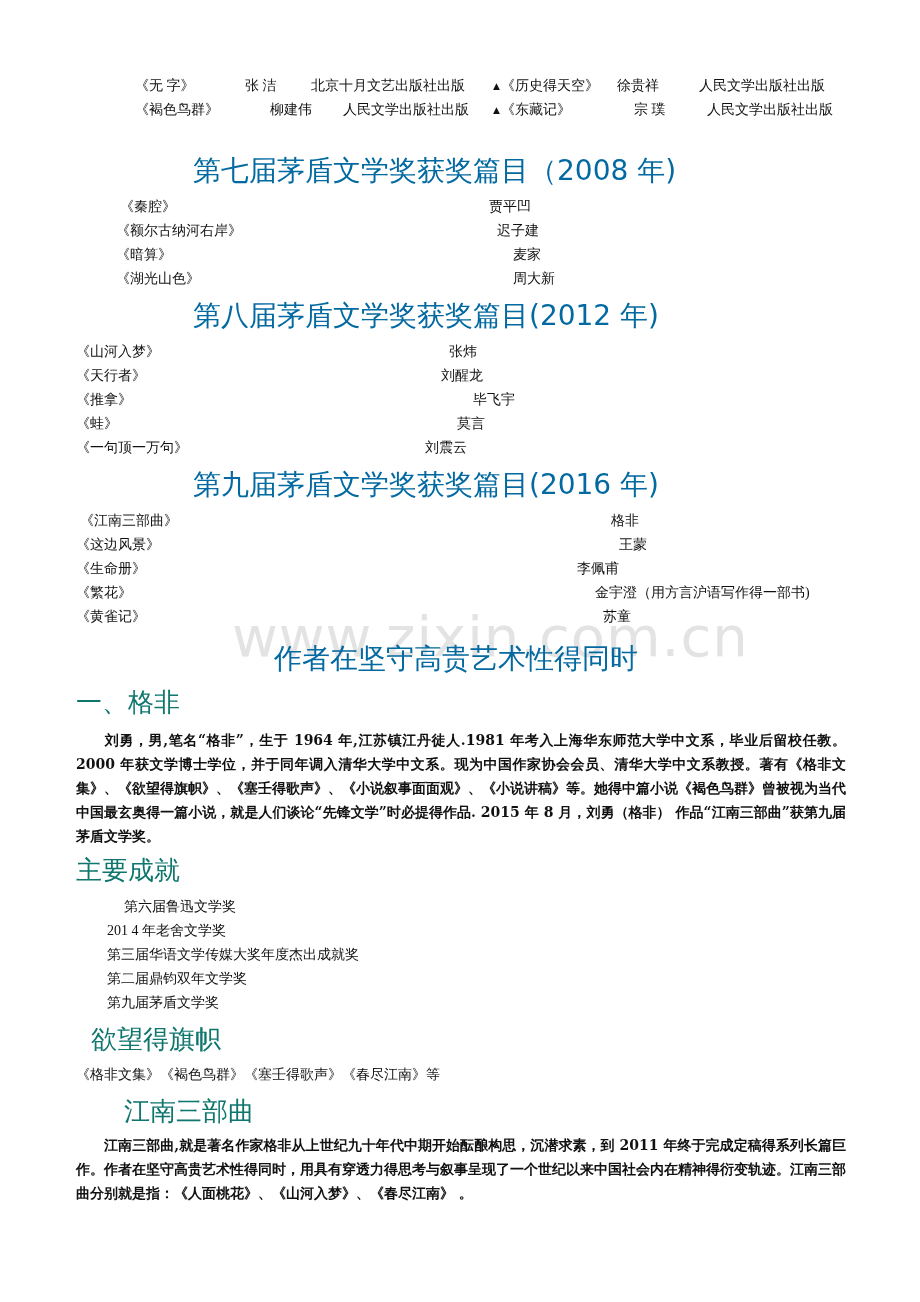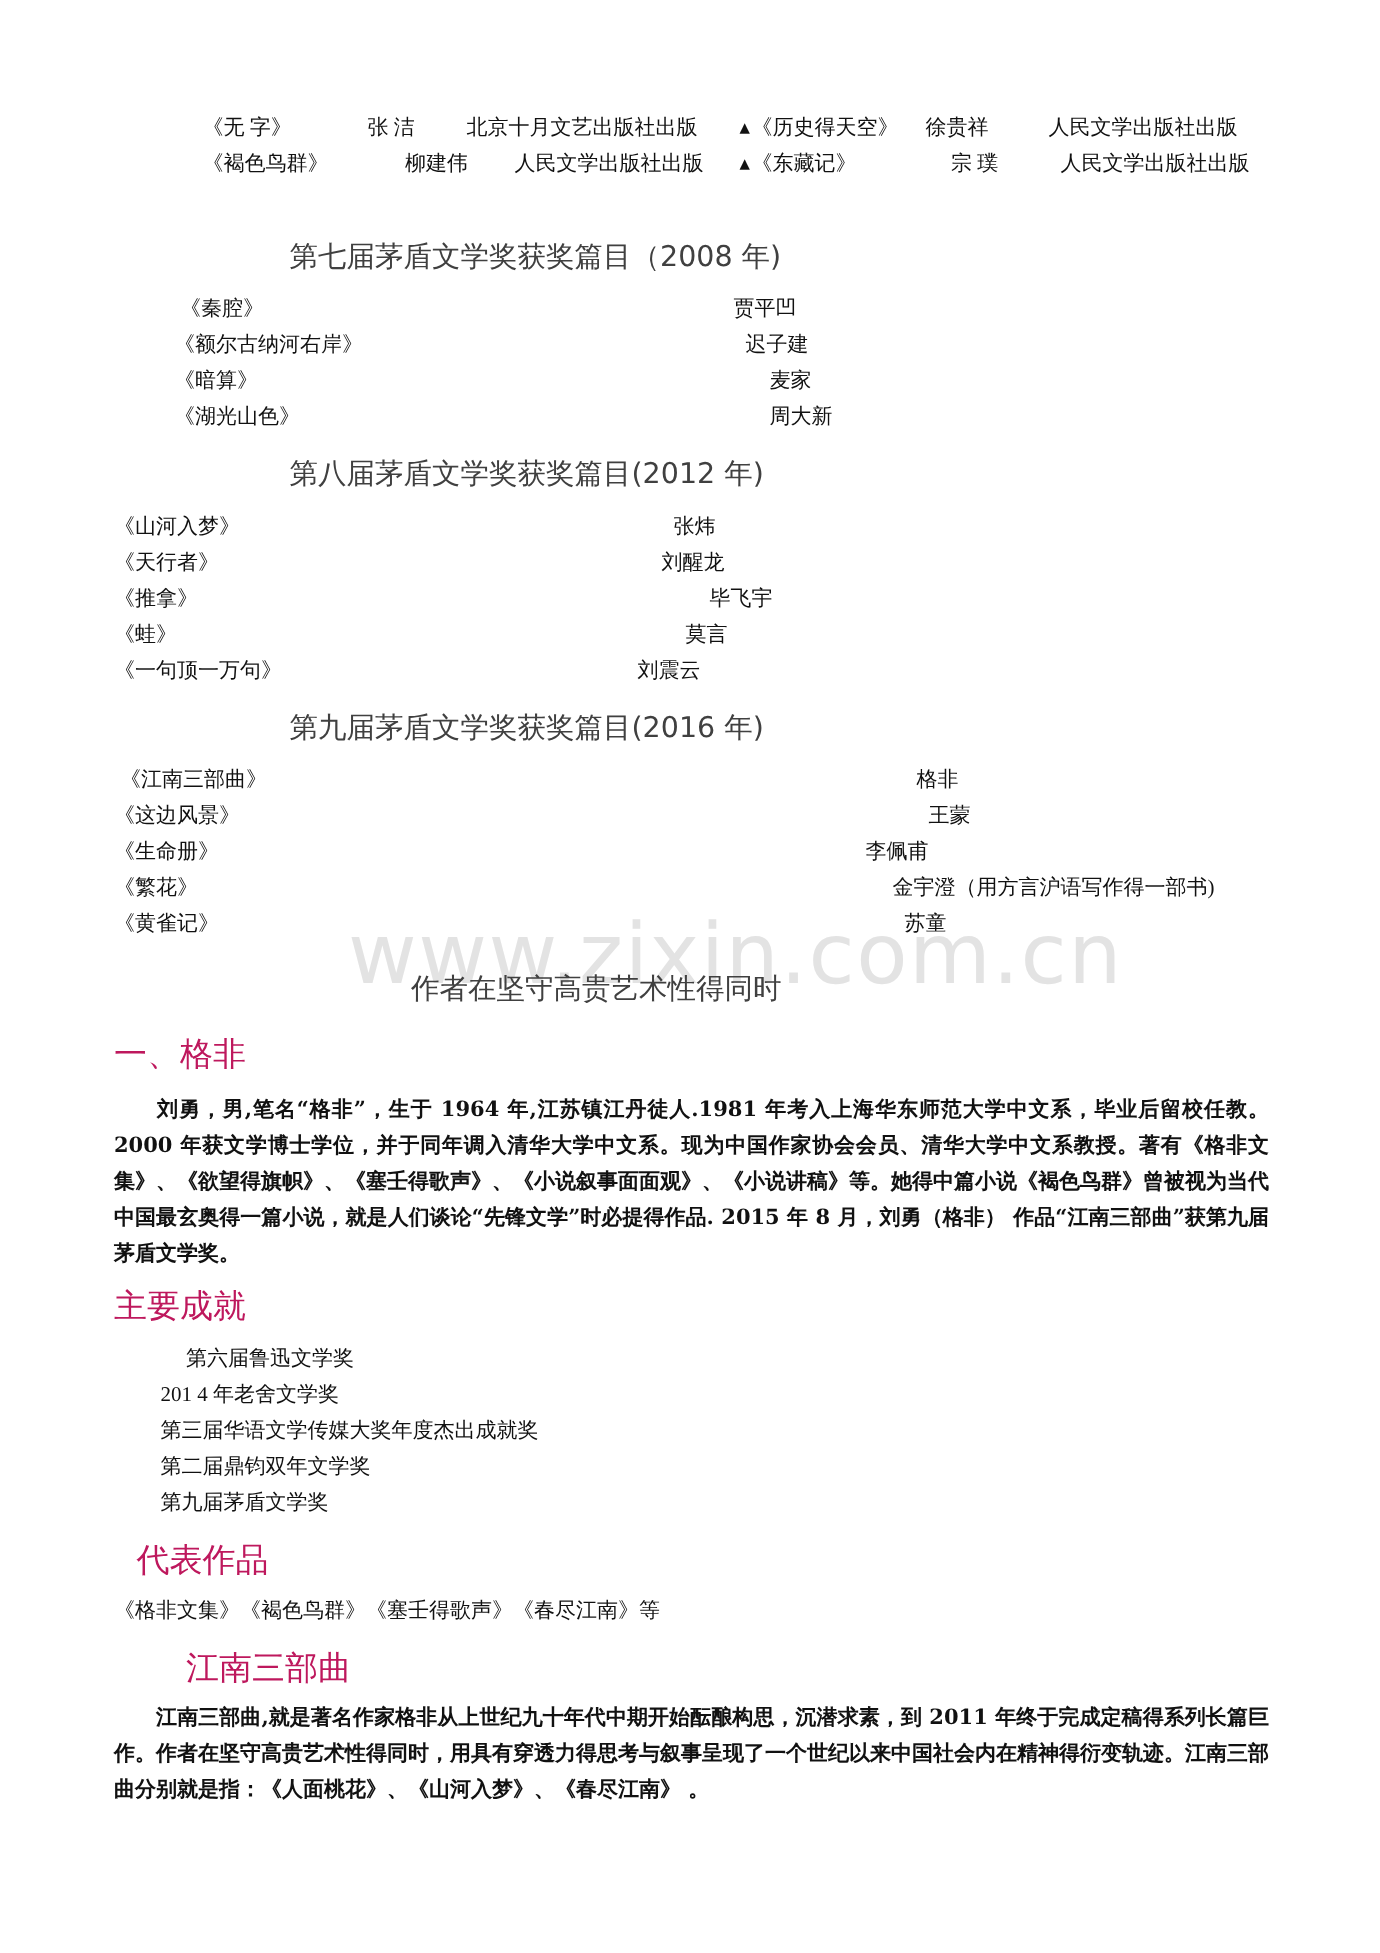--- a/index.html
+++ b/index.html
@@ -1,21 +1,21 @@
 <!DOCTYPE html>
 <html><head>
   <meta charset="utf-8">
   <style>
     html, body { margin: 0; padding: 0; background: #ffffff; }
     body { width: 920px; height: 1302px; position: relative; overflow: hidden;
       font-family: "DejaVu Serif", "Liberation Serif", serif; color: #111; }
     .abs { position: absolute; white-space: nowrap; }
     .serif14 { font-size: 14px; font-family: Liberation Serif, serif; line-height: 18px; }
-    .h-big { font-family: "DejaVu Sans", "Liberation Sans", sans-serif; font-size: 19px; color: #404040; line-height: 28px; }
-    .h-sec { font-family: Liberation Serif, serif; font-size: 22px; color: #be185d; line-height: 28px; }
+    .h-big { font-family: "DejaVu Sans", "Liberation Sans", sans-serif; font-size: 28px; color: #0369a1; line-height: 28px; }
+    .h-sec { font-family: Liberation Serif, serif; font-size: 26px; color: #0f766e; line-height: 28px; }
     .para { position: absolute; left: 76px; width: 770px; font-size: 14px; line-height: 24px;
       font-family: "DejaVu Serif", "Liberation Serif", serif; text-align: justify; font-weight: bold; }
     .para .indent { display: inline-block; width: 28px; }
     .watermark { position: absolute; left: 232px; top: 604px; font-family: "DejaVu Sans", "Liberation Sans", sans-serif;
       font-size: 56px; color: #e3e3e3; letter-spacing: 1px; z-index: 0; white-space: nowrap; }
     .content { position: relative; z-index: 1; }
     .mark { font-size: 9px; vertical-align: middle; }
   </style>
 </head>
 <body>
@@ -90,19 +90,19 @@
 
     <div class="abs h-sec" style="left:76px;top:857px">主要成就</div>
     <div>
       <span class="abs serif14" style="left:124px;top:898px">第六届鲁迅文学奖</span>
       <span class="abs serif14" style="left:107px;top:922px">201 4 年老舍文学奖</span>
       <span class="abs serif14" style="left:107px;top:946px">第三届华语文学传媒大奖年度杰出成就奖</span>
       <span class="abs serif14" style="left:107px;top:970px">第二届鼎钧双年文学奖</span>
       <span class="abs serif14" style="left:107px;top:994px">第九届茅盾文学奖</span>
     </div>
 
-    <div class="abs h-sec" style="left:91px;top:1026px">代表作品</div>
+    <div class="abs h-sec" style="left:91px;top:1026px">欲望得旗帜</div>
     <span class="abs serif14" style="left:76px;top:1066px">《格非文集》《褐色鸟群》《塞壬得歌声》《春尽江南》等</span>
 
     <div class="abs h-sec" style="left:124px;top:1098px">江南三部曲</div>
     <div class="para" style="top:1133px"><span class="indent"></span><span>江南三部曲,就是著名作家格非从上世纪九十年代中期开始酝酿构思，沉潜求素，到 2011 年终于完成定稿得系列长篇巨作。作者在坚守高贵艺术性得同时，用具有穿透力得思考与叙事呈现了一个世纪以来中国社会内在精神得衍变轨迹。江南三部曲分别就是指：《人面桃花》、《山河入梦》、《春尽江南》  。</span></div>
   </div>
 </div>
 
 </body></html>

